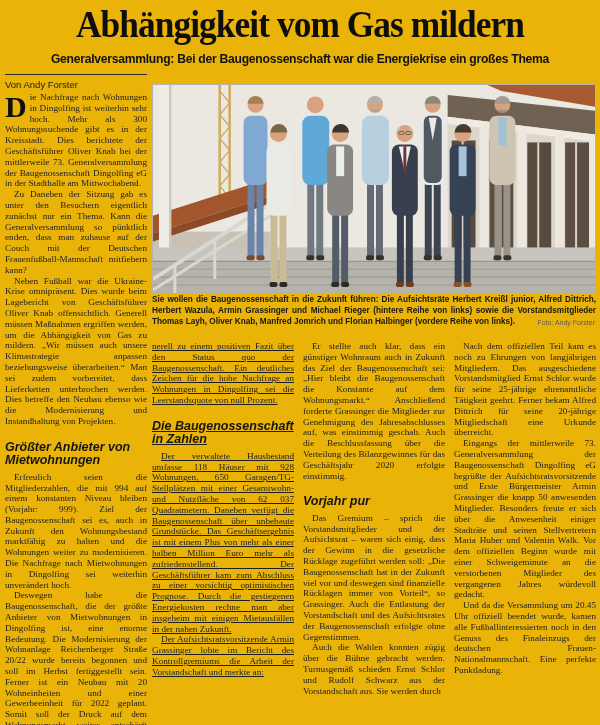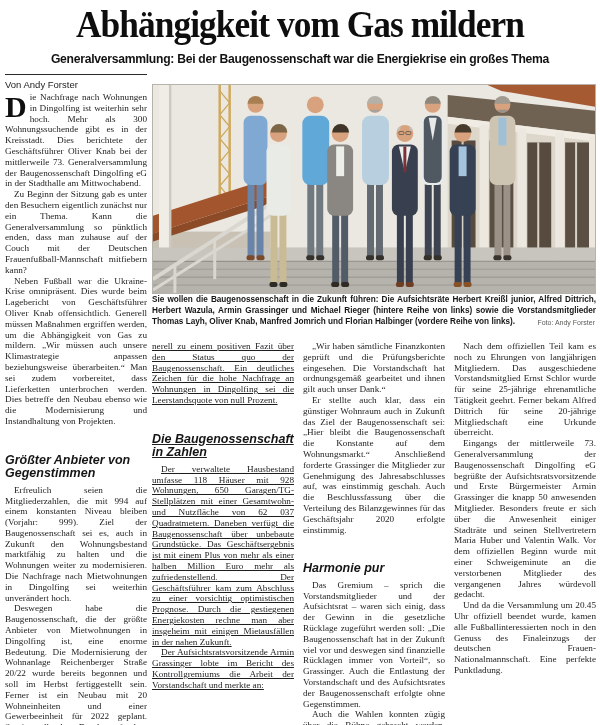--- a/index.html
+++ b/index.html
@@ -1,34 +1,34 @@
 <!DOCTYPE html>
 <html lang="de"><head>
 <meta charset="utf-8">
 <style>
   html,body{margin:0;padding:0;background:#e5e4e0;}
-  .page{position:relative;width:600px;height:725px;background:#ffffff;overflow:hidden;
+  .page{position:relative;width:600px;height:725px;background:#eab308;overflow:hidden;
         font-family:"Liberation Serif",serif;color:#1e1e20;}
   .headline{position:absolute;top:2px;left:0;width:600px;margin:0;text-align:center;
         font:700 38px/44px "Liberation Serif",serif;letter-spacing:-1px;color:#0e0e0e;
         transform:scaleX(.93);}
   .subheadline{position:absolute;top:50px;left:0;width:600px;margin:0;text-align:center;
         font:700 13.5px/18px "Liberation Sans",sans-serif;letter-spacing:-.3px;color:#121212;
         transform:scaleX(.9);}
   .byline{position:absolute;left:5px;top:74px;width:142px;border-top:1.5px solid #2b2b2b;
         padding-top:4px;font:400 9.5px/12px "Liberation Sans",sans-serif;color:#222;}
   .col{position:absolute;width:142px;text-align:justify;font-size:9.2px;line-height:10.8px;
         overflow:hidden;hyphens:auto;-webkit-hyphens:auto;}
   .col p{margin:0;text-indent:9px;}
   .col p.noindent{text-indent:0;}
   .col1{left:5px;top:92px;height:633px;}
   .col2{left:152px;top:341px;height:384px;text-decoration:underline;}
   .col3{left:303px;top:341px;height:384px;}
   .col4{left:454px;top:341px;height:384px;}
-  .subhead{margin:27px 0 4px;font:italic 700 12.5px/13.5px "Liberation Sans",sans-serif;
+  .subhead{margin:14px 0 4px;font:italic 700 12.5px/13.5px "Liberation Sans",sans-serif;
         color:#151515;text-align:left;}
   .dropcap{float:left;font:700 30px/28px "Liberation Serif",serif;padding:1px 3px 1px 0;color:#0f0f0f;}
   .photo{position:absolute;left:152px;top:84px;width:444px;height:210px;margin:0;
         border:1px solid #b7b3ab;box-sizing:border-box;background:#ebe8e2;}
   .photo svg{display:block;width:100%;height:100%;}
   .caption{position:absolute;left:152px;top:295px;width:444px;
         font:700 8.2px/10.8px "Liberation Sans",sans-serif;text-align:justify;color:#161616;}
   .credit{position:absolute;right:1px;bottom:0;font:400 7px/9px "Liberation Sans",sans-serif;
         color:#5c5b57;}
 </style>
@@ -39,23 +39,23 @@
 
   <h1 class="headline">Abhängigkeit vom Gas mildern</h1>
   <h2 class="subheadline">Generalversammlung: Bei der Baugenossenschaft war die Energiekrise ein großes Thema</h2>
 
   <div class="byline">
     <span>Von Andy Forster</span>
   </div>
 
   <section class="col col1" lang="de">
     <p class="noindent"><span class="dropcap">D</span><span>ie Nachfrage nach Wohnungen in Dingolfing ist weiterhin sehr hoch. Mehr als 300 Wohnungssuchende gibt es in der Kreisstadt. Dies berichtete der Geschäftsführer Oliver Knab bei der mittlerweile 73. Generalversammlung der Baugenossenschaft Dingolfing eG in der Stadthalle am Mittwochabend.</span></p>
-    <p>Zu Beginn der Sitzung gab es unter den Besuchern eigentlich zunächst nur ein Thema. Kann die Generalversammlung so pünktlich enden, dass man zuhause auf der Couch mit der Deutschen Frauenfußball-Mannschaft mitfiebern kann?</p>
+    <p>Zu Daneben der Sitzung gab es unter den Besuchern eigentlich zunächst nur ein Thema. Kann die Generalversammlung so pünktlich enden, dass man zuhause auf der Couch mit der Deutschen Frauenfußball-Mannschaft mitfiebern kann?</p>
     <p>Neben Fußball war die Ukraine-Krise omnipräsent. Dies wurde beim Lagebericht von Geschäftsführer Oliver Knab offensichtlich. Generell müssen Maßnahmen ergriffen werden, um die Abhängigkeit von Gas zu mildern. „Wir müssen auch unsere Klimastrategie anpassen beziehungsweise überarbeiten.“ Man sei zudem vorbereitet, dass Lieferketten unterbrochen werden. Dies betreffe den Neubau ebenso wie die Modernisierung und Instandhaltung von Projekten.</p>
-    <h3 class="subhead">Größter Anbieter von Gegenstimmen</h3>
+    <h3 class="subhead">Größter Anbieter von Mietwohnungen</h3>
     <p>Erfreulich seien die Mitgliederzahlen, die mit 994 auf einem konstanten Niveau bleiben (Vorjahr: 999). Ziel der Baugenossenschaft sei es, auch in Zukunft den Wohnungsbestand marktfähig zu halten und die Wohnungen weiter zu modernisieren. Die Nachfrage nach Mietwohnungen in Dingolfing sei weiterhin unverändert hoch.</p>
     <p>Deswegen habe die Baugenossenschaft, die der größte Anbieter von Mietwohnungen in Dingolfing ist, eine enorme Bedeutung. Die Modernisierung der Wohnanlage Reichenberger Straße 20/22 wurde bereits begonnen und soll im Herbst fertiggestellt sein. Ferner ist ein Neubau mit 20 Wohneinheiten und einer Gewerbeeinheit für 2022 geplant. Somit soll der Druck auf dem Wohnungsmarkt weiter entschärft werden.</p>
 
   </section>
 
   <figure class="photo">
     <svg viewBox="0 0 444 210" preserveAspectRatio="none">
 
       <rect x="0" y="0" width="444" height="210" fill="#ebe8e2"></rect>
 
@@ -219,23 +219,22 @@
   </figcaption>
 
   <section class="col col2" lang="de">
     <p class="noindent">nerell zu einem positiven Fazit über den Status quo der Baugenossenschaft. Ein deutliches Zeichen für die hohe Nachfrage an Wohnungen in Dingolfing sei die Leerstandsquote von null Prozent.</p>
     <h3 class="subhead">Die Baugenossenschaft in Zahlen</h3>
     <p>Der verwaltete Hausbestand umfasse 118 Häuser mit 928 Wohnungen, 650 Garagen/TG-Stellplätzen mit einer Gesamtwohn- und Nutzfläche von 62 037 Quadratmetern. Daneben verfügt die Baugenossenschaft über unbebaute Grundstücke. Das Geschäftsergebnis ist mit einem Plus von mehr als einer halben Million Euro mehr als zufriedenstellend. Der Geschäftsführer kam zum Abschluss zu einer vorsichtig optimistischen Prognose. Durch die gestiegenen Energiekosten rechne man aber insgeheim mit einigen Mietausfällen in der nahen Zukunft.</p>
     <p>Der Aufsichtsratsvorsitzende Armin Grassinger lobte im Bericht des Kontrollgremiums die Arbeit der Vorstandschaft und merkte an:</p>
   </section>
 
   <section class="col col3" lang="de">
-    <p>„Wir haben sämtliche Finanzkonten geprüft und die Prüfungsberichte eingesehen. Die Vorstandschaft hat ordnungsgemäß gearbeitet und ihnen gilt auch unser Dank.“</p>
     <p>Er stellte auch klar, dass ein günstiger Wohnraum auch in Zukunft das Ziel der Baugenossenschaft sei: „Hier bleibt die Baugenossenschaft die Konstante auf dem Wohnungsmarkt.“ Anschließend forderte Grassinger die Mitglieder zur Genehmigung des Jahresabschlusses auf, was einstimmig geschah. Auch die Beschlussfassung über die Verteilung des Bilanzgewinnes für das Geschäftsjahr 2020 erfolgte einstimmig.</p>
-    <h3 class="subhead">Harmonie pur</h3>
+    <h3 class="subhead">Vorjahr pur</h3>
     <p>Das Gremium – sprich die Vorstandsmitglieder und der Aufsichtsrat – waren sich einig, dass der Gewinn in die gesetzliche Rücklage zugeführt werden soll: „Die Baugenossenschaft hat in der Zukunft viel vor und deswegen sind finanzielle Rücklagen immer von Vorteil“, so Grassinger. Auch die Entlastung der Vorstandschaft und des Aufsichtsrates der Baugenossenschaft erfolgte ohne Gegenstimmen.</p>
     <p>Auch die Wahlen konnten zügig über die Bühne gebracht werden. Turnusgemäß schieden Ernst Schlor und Rudolf Schwarz aus der Vorstandschaft aus. Sie werden durch</p>
   </section>
 
   <section class="col col4" lang="de">
     <p>Nach dem offiziellen Teil kam es noch zu Ehrungen von langjährigen Mitgliedern. Das ausgeschiedene Vorstandsmitglied Ernst Schlor wurde für seine 25-jährige ehrenamtliche Tätigkeit geehrt. Ferner bekam Alfred Dittrich für seine 20-jährige Mitgliedschaft eine Urkunde überreicht.</p>
     <p>Eingangs der mittlerweile 73. Generalversammlung der Baugenossenschaft Dingolfing eG begrüßte der Aufsichtsratsvorsitzende und Erste Bürgermeister Armin Grassinger die knapp 50 anwesenden Mitglieder. Besonders freute er sich über die Anwesenheit einiger Stadträte und seinen Stellvertretern Maria Huber und Valentin Walk. Vor dem offiziellen Beginn wurde mit einer Schweigeminute an die verstorbenen Mitglieder des vergangenen Jahres würdevoll gedacht.</p>
     <p>Und da die Versammlung um 20.45 Uhr offiziell beendet wurde, kamen alle Fußballinteressierten noch in den Genuss des Finaleinzugs der deutschen Frauen-Nationalmannschaft. Eine perfekte Punktladung.</p>
   </section>
 

